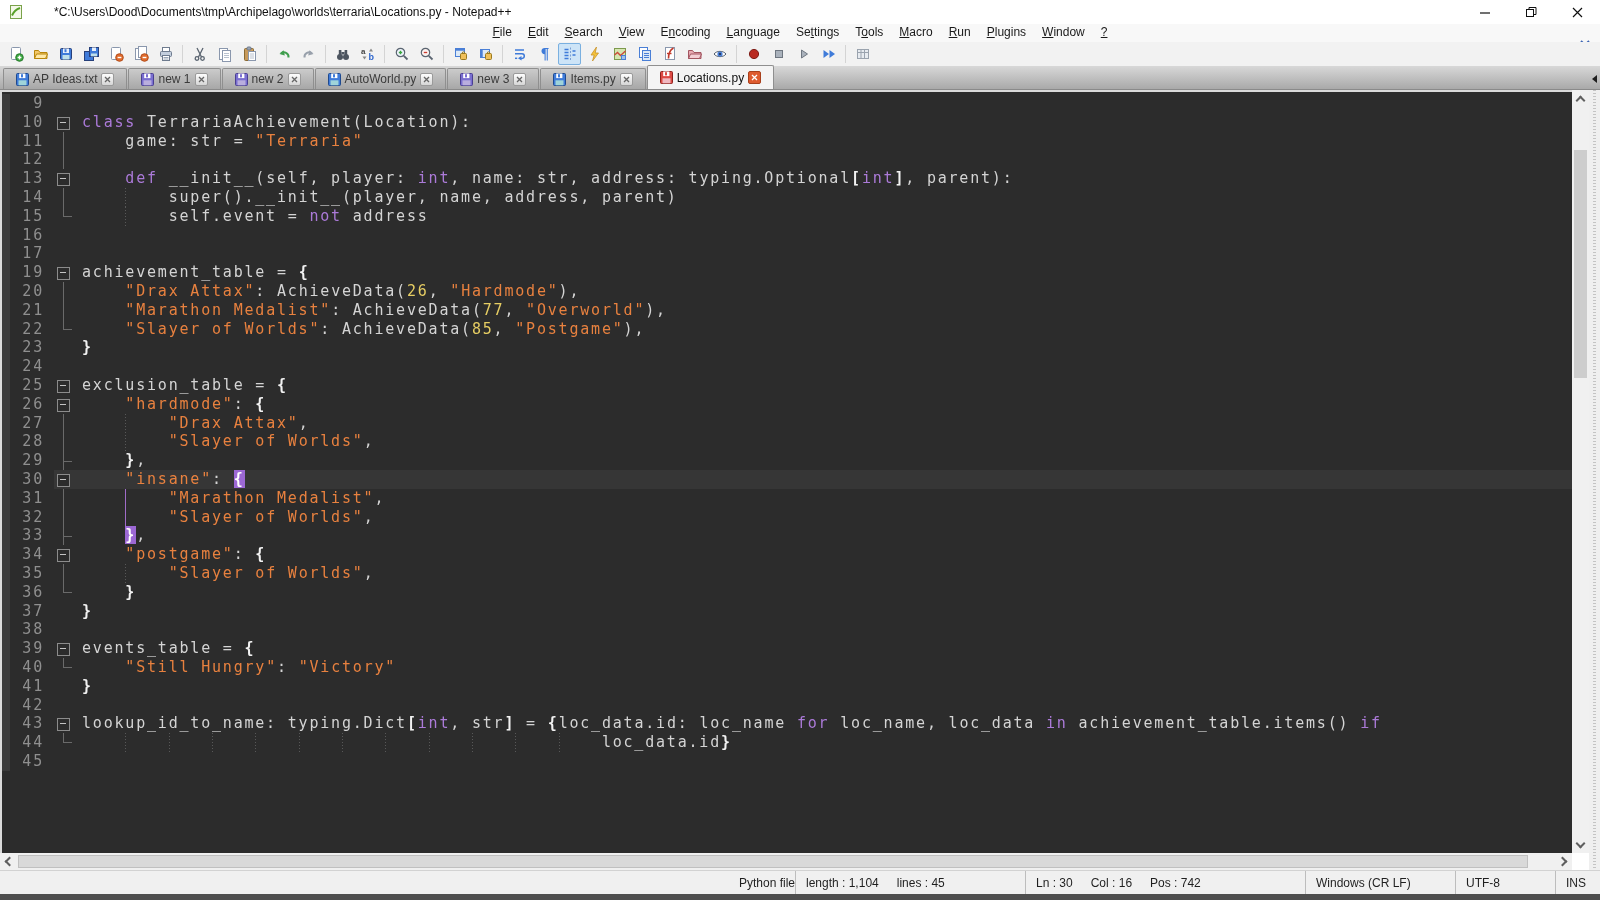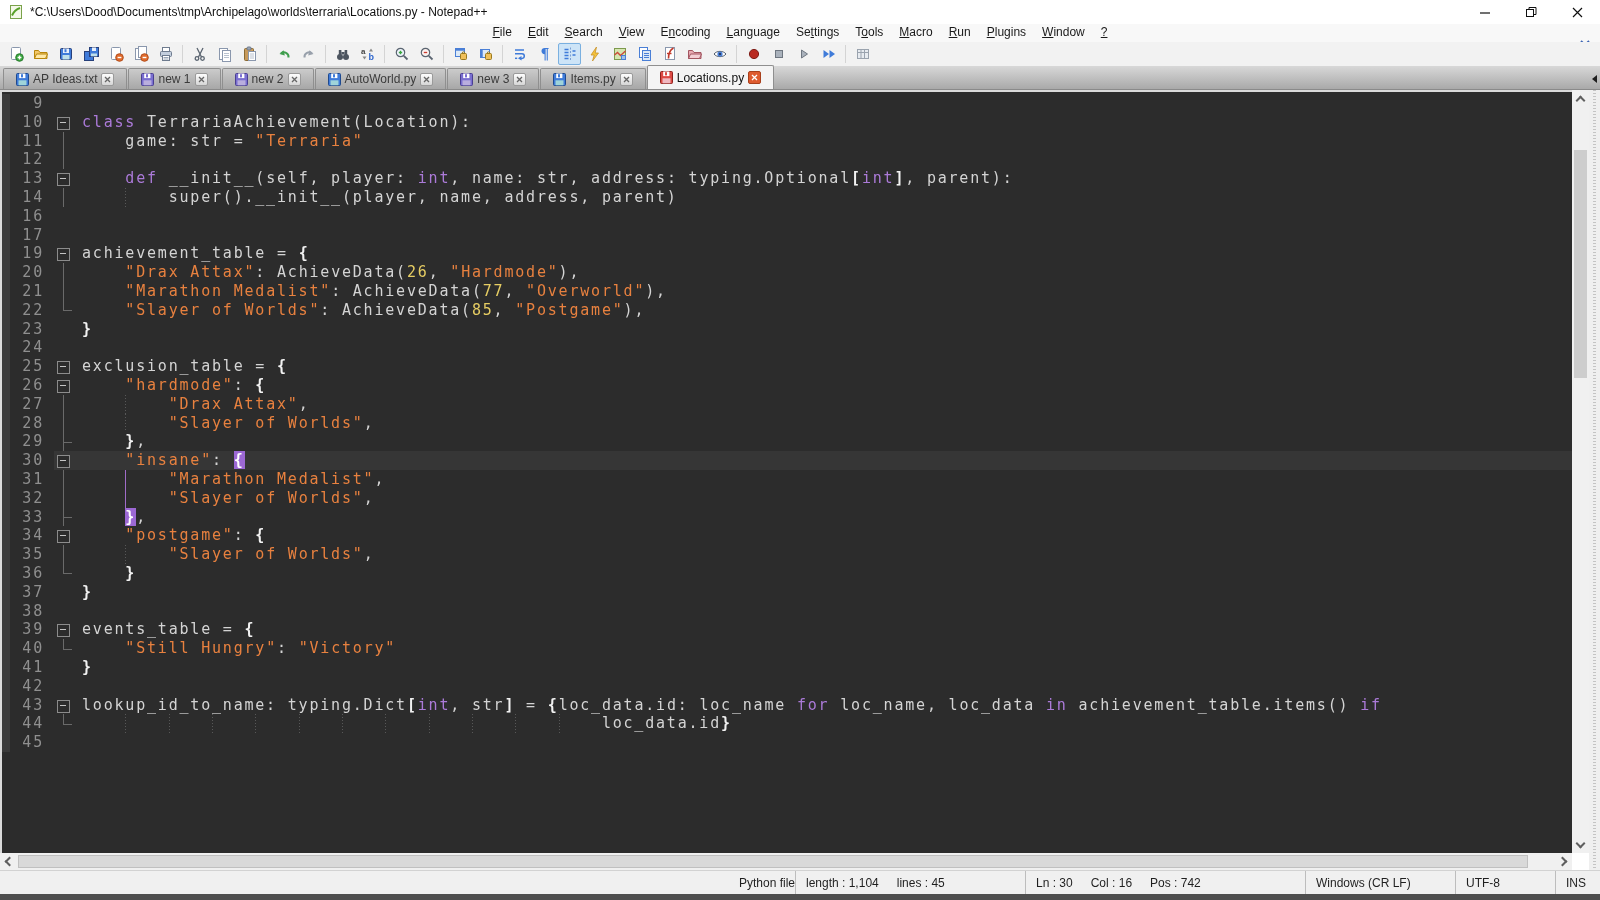--- a/index.html
+++ b/index.html
@@ -1,21 +1,21 @@
 <!DOCTYPE html>
 <html><head>
 <meta charset="utf-8">
 <style>
   * { margin:0; padding:0; box-sizing:border-box; }
   html,body { width:1600px; height:900px; overflow:hidden; background:#fff;
               font-family:"Liberation Sans", sans-serif; position:relative; }
 
   
   .titlebar { position:absolute; top:0; left:0; width:1600px; height:24px;
-              background:#ffffff; display:flex; align-items:center; }
+              background:#ffffff; display:flex; align-items:center;gap:24px; }
   .np-icon { width:16px; height:16px; margin:0 6px 0 8px; flex:0 0 auto; }
   .title-text { font-size:12px; color:#101010; white-space:nowrap; }
   .win-controls { margin-left:auto; display:flex; height:24px; }
   .win-btn { width:46px; height:24px; display:flex; align-items:center; justify-content:center; }
 
   
   .menubar { position:absolute; top:24px; left:0; width:1600px; height:18px;
              background:#f8f8f8; display:flex; align-items:center; font-size:12px; color:#1a1a1a;flex-direction:column; }
   .menu-item { padding:1px 8px; white-space:nowrap; }
   .menu-close-x { margin-left:auto; margin-right:10px; display:flex; align-items:center; }
@@ -519,20 +519,26 @@
         <span class="code"><span class="tk-d">    </span><span class="tk-k">def</span><span class="tk-d"> __init__(self, player: </span><span class="tk-k">int</span><span class="tk-d">, name: str, address: typing.Optional</span><span class="tk-b">[</span><span class="tk-k">int</span><span class="tk-b">]</span><span class="tk-d">, parent):</span></span>
       </div>
       <div class="row">
         <span class="bm"></span>
         <span class="ln">14</span>
         <span class="fold f-line"></span>
         <span class="code"><i class="g" style="left: 51.332px;"></i><span class="tk-d">        super().__init__(player, name, address, parent)</span></span>
       </div>
       <div class="row">
         <span class="bm"></span>
+        <span class="ln">15</span>
+        <span class="fold f-tail"></span>
+        <span class="code"><i class="g" style="left: 51.332px;"></i><span class="tk-d">        self.event = </span><span class="tk-k">not</span><span class="tk-d"> address</span></span>
+      </div>
+      <div class="row">
+        <span class="bm"></span>
         <span class="ln">16</span>
         <span class="fold"></span>
         <span class="code"></span>
       </div>
       <div class="row">
         <span class="bm"></span>
         <span class="ln">17</span>
         <span class="fold"></span>
         <span class="code"></span>
       </div>

